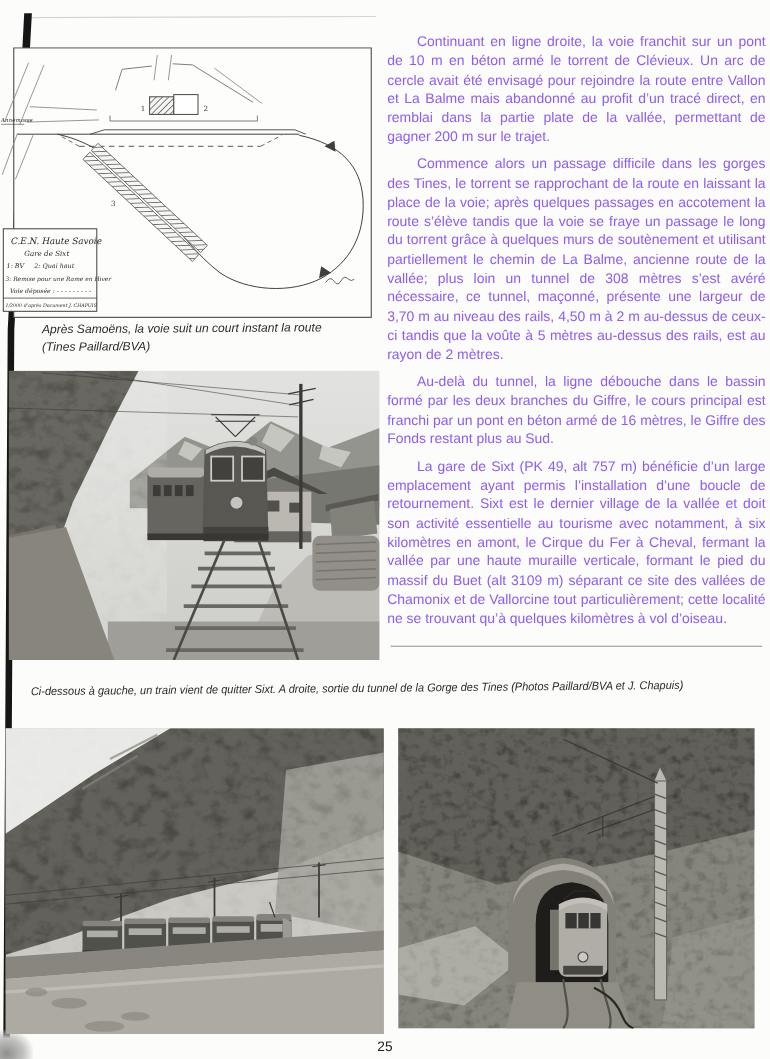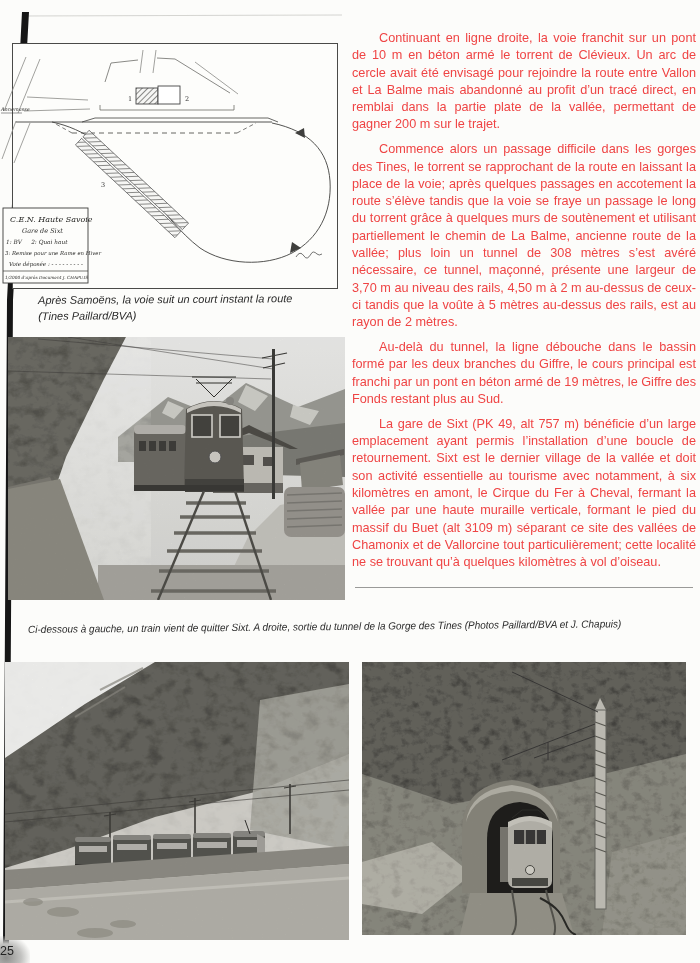--- a/index.html
+++ b/index.html
@@ -7,33 +7,33 @@
     position:relative;width:700px;height:963px;margin:0 auto;
     background:#fcfcfa;overflow:hidden;
     font-family:"Liberation Sans",sans-serif;color:#1b1b1b;
   }
   .abs{position:absolute;}
   
   .text-col{left:352px;top:30px;width:344px;}
   .article-title{font-size:14px;font-weight:bold;letter-spacing:.2px;margin:0 0 14px 0;}
   .body-par{
     font-size:12.7px;line-height:17.3px;text-align:justify;text-indent:27px;
-    margin:0 0 7.5px 0;color:#ef4444;hyphens:auto;-webkit-hyphens:auto;
+    margin:0 0 7.5px 0;color:#8b5cf6;hyphens:auto;-webkit-hyphens:auto;
   }
   .col-rule{left:355px;top:587px;width:338px;height:1px;background:#9a9a98;}
   
   .diagram-caption{
     left:38px;top:293px;width:302px;font-size:11px;line-height:15.5px;
     font-style:italic;color:#2a2a2a;transform:rotate(-.4deg);transform-origin:left top;
   }
   .mid-caption{
     left:28px;top:623px;width:680px;font-size:10.5px;font-style:italic;color:#2a2a2a;
     white-space:nowrap;transform:rotate(-.55deg) scaleX(.95);transform-origin:left top;
   }
-  .page-number{left:0;top:944px;width:700px;font-size:12.5px;color:#222;}
+  .page-number{left:0;top:944px;width:700px;text-align:center;font-size:12.5px;color:#222;}
   
   .top-edge{left:22px;top:15px;width:320px;height:1px;background:#cbcbc7;opacity:.8;transform:rotate(-.2deg);}
   .corner-smudge{
     left:0;top:936px;width:30px;height:27px;
     background:radial-gradient(ellipse at 20% 80%, #8f8f8d 0%, #c2c2c0 45%, rgba(255,255,255,0) 75%);
   }
   svg text{font-family:"DejaVu Serif",serif;}
 </style>
 </head>
 <body>
@@ -225,21 +225,21 @@
       <line x1="196" y1="154" x2="150" y2="263" stroke="#4e4d48" stroke-width="2.4"></line>
       <line x1="227" y1="154" x2="263" y2="263" stroke="#4e4d48" stroke-width="2.4"></line>
     </g>
     <path d="M0,152 L52,142 L96,263 L0,263 Z" fill="#8e8c82"></path>
     <rect width="337" height="263" filter="url(#grain1)" opacity=".16" style="mix-blend-mode:multiply"></rect>
   </svg>
 
   <div class="abs text-col">
     <p class="body-par">Continuant en ligne droite, la voie franchit sur un pont de 10 m en béton armé le torrent de Clévieux. Un arc de cercle avait été envisagé pour rejoindre la route entre Vallon et La Balme mais abandonné au profit d’un tracé direct, en remblai dans la partie plate de la vallée, permettant de gagner 200 m sur le trajet.</p>
     <p class="body-par">Commence alors un passage difficile dans les gorges des Tines, le torrent se rapprochant de la route en laissant la place de la voie; après quelques passages en accotement la route s’élève tandis que la voie se fraye un passage le long du torrent grâce à quelques murs de soutènement et utilisant partiellement le chemin de La Balme, ancienne route de la vallée; plus loin un tunnel de 308 mètres s’est avéré nécessaire, ce tunnel, maçonné, présente une largeur de 3,70 m au niveau des rails, 4,50 m à 2 m au-dessus de ceux-ci tandis que la voûte à 5 mètres au-dessus des rails, est au rayon de 2 mètres.</p>
-    <p class="body-par">Au-delà du tunnel, la ligne débouche dans le bassin formé par les deux branches du Giffre, le cours principal est franchi par un pont en béton armé de 19 mètres, le Giffre des Fonds restant plus au Sud.</p>
+    <p class="body-par">Au-delà du tunnel, la ligne débouche dans le bassin formé par les deux branches du Giffre, le cours principal est franchi par un pont en béton armé de 16 mètres, le Giffre des Fonds restant plus au Sud.</p>
     <p class="body-par">La gare de Sixt (PK 49, alt 757 m) bénéficie d’un large emplacement ayant permis l’installation d’une boucle de retournement. Sixt est le dernier village de la vallée et doit son activité essentielle au tourisme avec notamment, à six kilomètres en amont, le Cirque du Fer à Cheval, fermant la vallée par une haute muraille verticale, formant le pied du massif du Buet (alt 3109 m) séparant ce site des vallées de Chamonix et de Vallorcine tout particulièrement; cette localité ne se trouvant qu’à quelques kilomètres à vol d’oiseau.</p>
   </div>
   <div class="abs col-rule"></div>
 
   <div class="abs mid-caption">Ci-dessous à gauche, un train vient de quitter Sixt. A droite, sortie du tunnel de la Gorge des Tines (Photos Paillard/BVA et J. Chapuis)</div>
 
   <svg class="abs" style="left:5px;top:662px" width="344" height="278" viewBox="0 0 344 278">
     <defs>
       <filter id="grain2">
           <feTurbulence type="fractalNoise" baseFrequency="0.8" numOctaves="2" seed="11"></feTurbulence>

